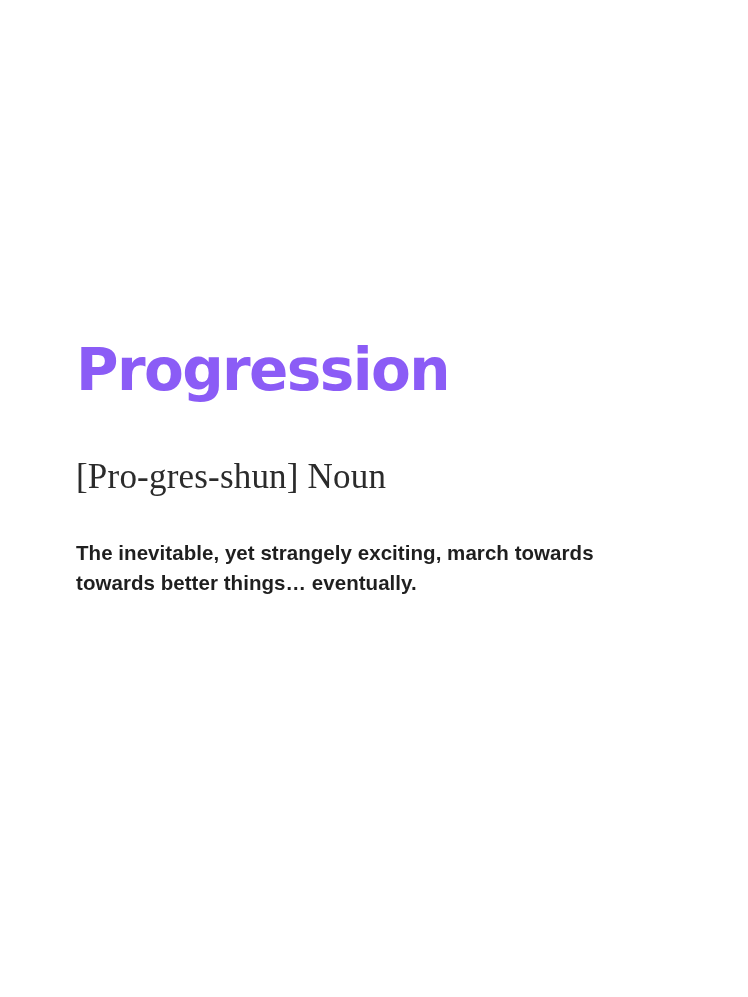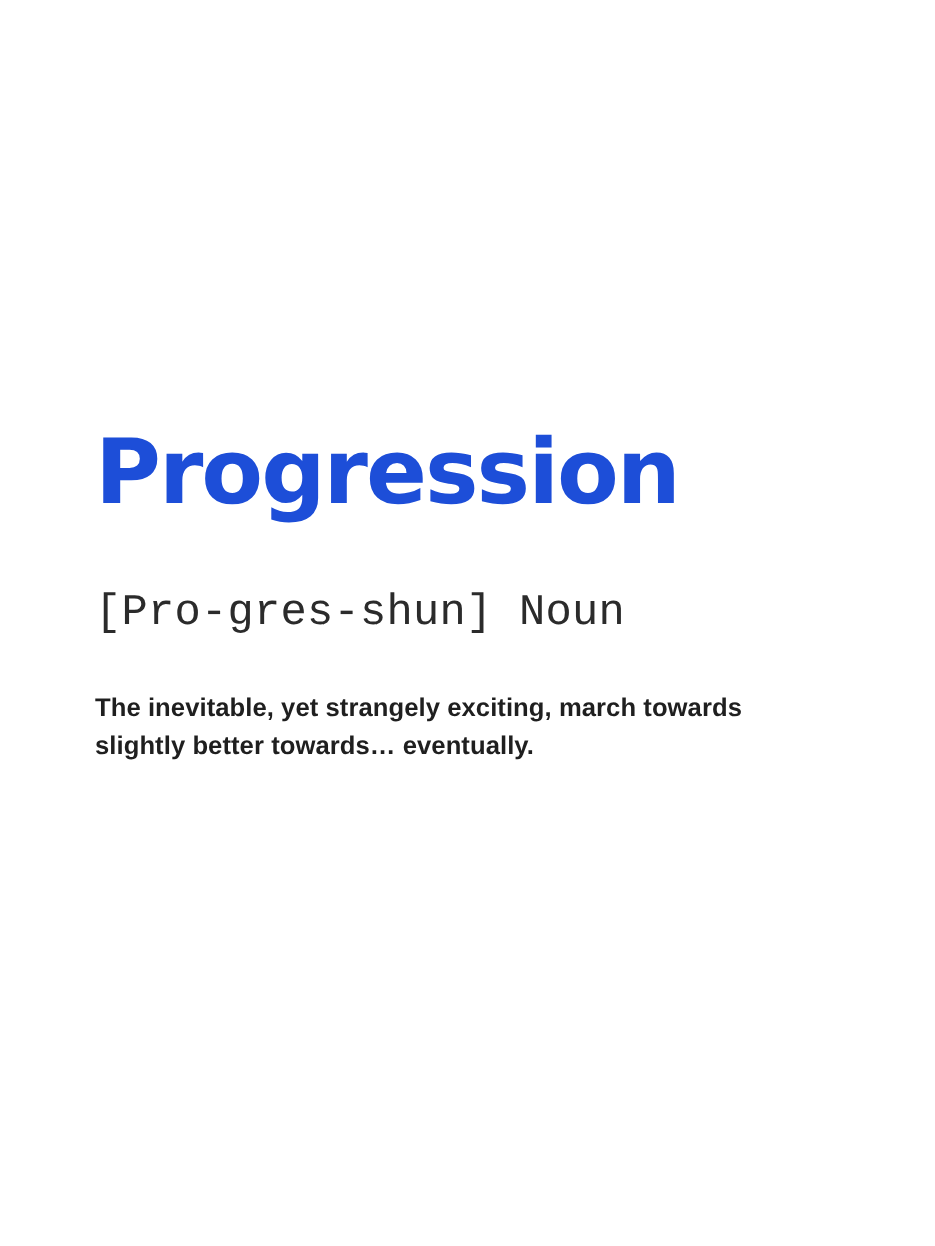--- a/index.html
+++ b/index.html
@@ -27,30 +27,30 @@
 
   .definition-block {
     position: absolute;
     left: 76px;
     top: 341px;
     width: 600px;
   }
 
   .word-title {
     font-family: "DejaVu Sans", "Liberation Sans", sans-serif;
-    font-size: 72px;
+    font-size: 58px;
     font-weight: 700;
     line-height: 1.0;
     letter-spacing: -1.6px;
-    color: #1d4ed8;
+    color: #8b5cf6;
     white-space: nowrap;
   }
 
   .pronunciation {
-    font-family: Liberation Mono, monospace;
+    font-family: Liberation Serif, serif;
     font-size: 35px;
     font-weight: 300;
     line-height: 1.0;
     letter-spacing: 0.2px;
     color: #2b2b2b;
     margin-top: 60px;
     white-space: nowrap;
     -webkit-text-stroke: 0.01px #2b2b2b;
   }
 
@@ -77,18 +77,18 @@
 <div class="poster">
 
   <div class="definition-block">
 
     <div class="word-title">Progression</div>
 
     <div class="pronunciation">[Pro-gres-shun] Noun</div>
 
     <div class="meaning">
       <span class="meaning-line">The inevitable, yet strangely exciting, march towards</span>
-      <span class="meaning-line">slightly better towards… eventually.</span>
+      <span class="meaning-line">towards better things… eventually.</span>
     </div>
 
   </div>
 
 </div>
 
 </body></html>

